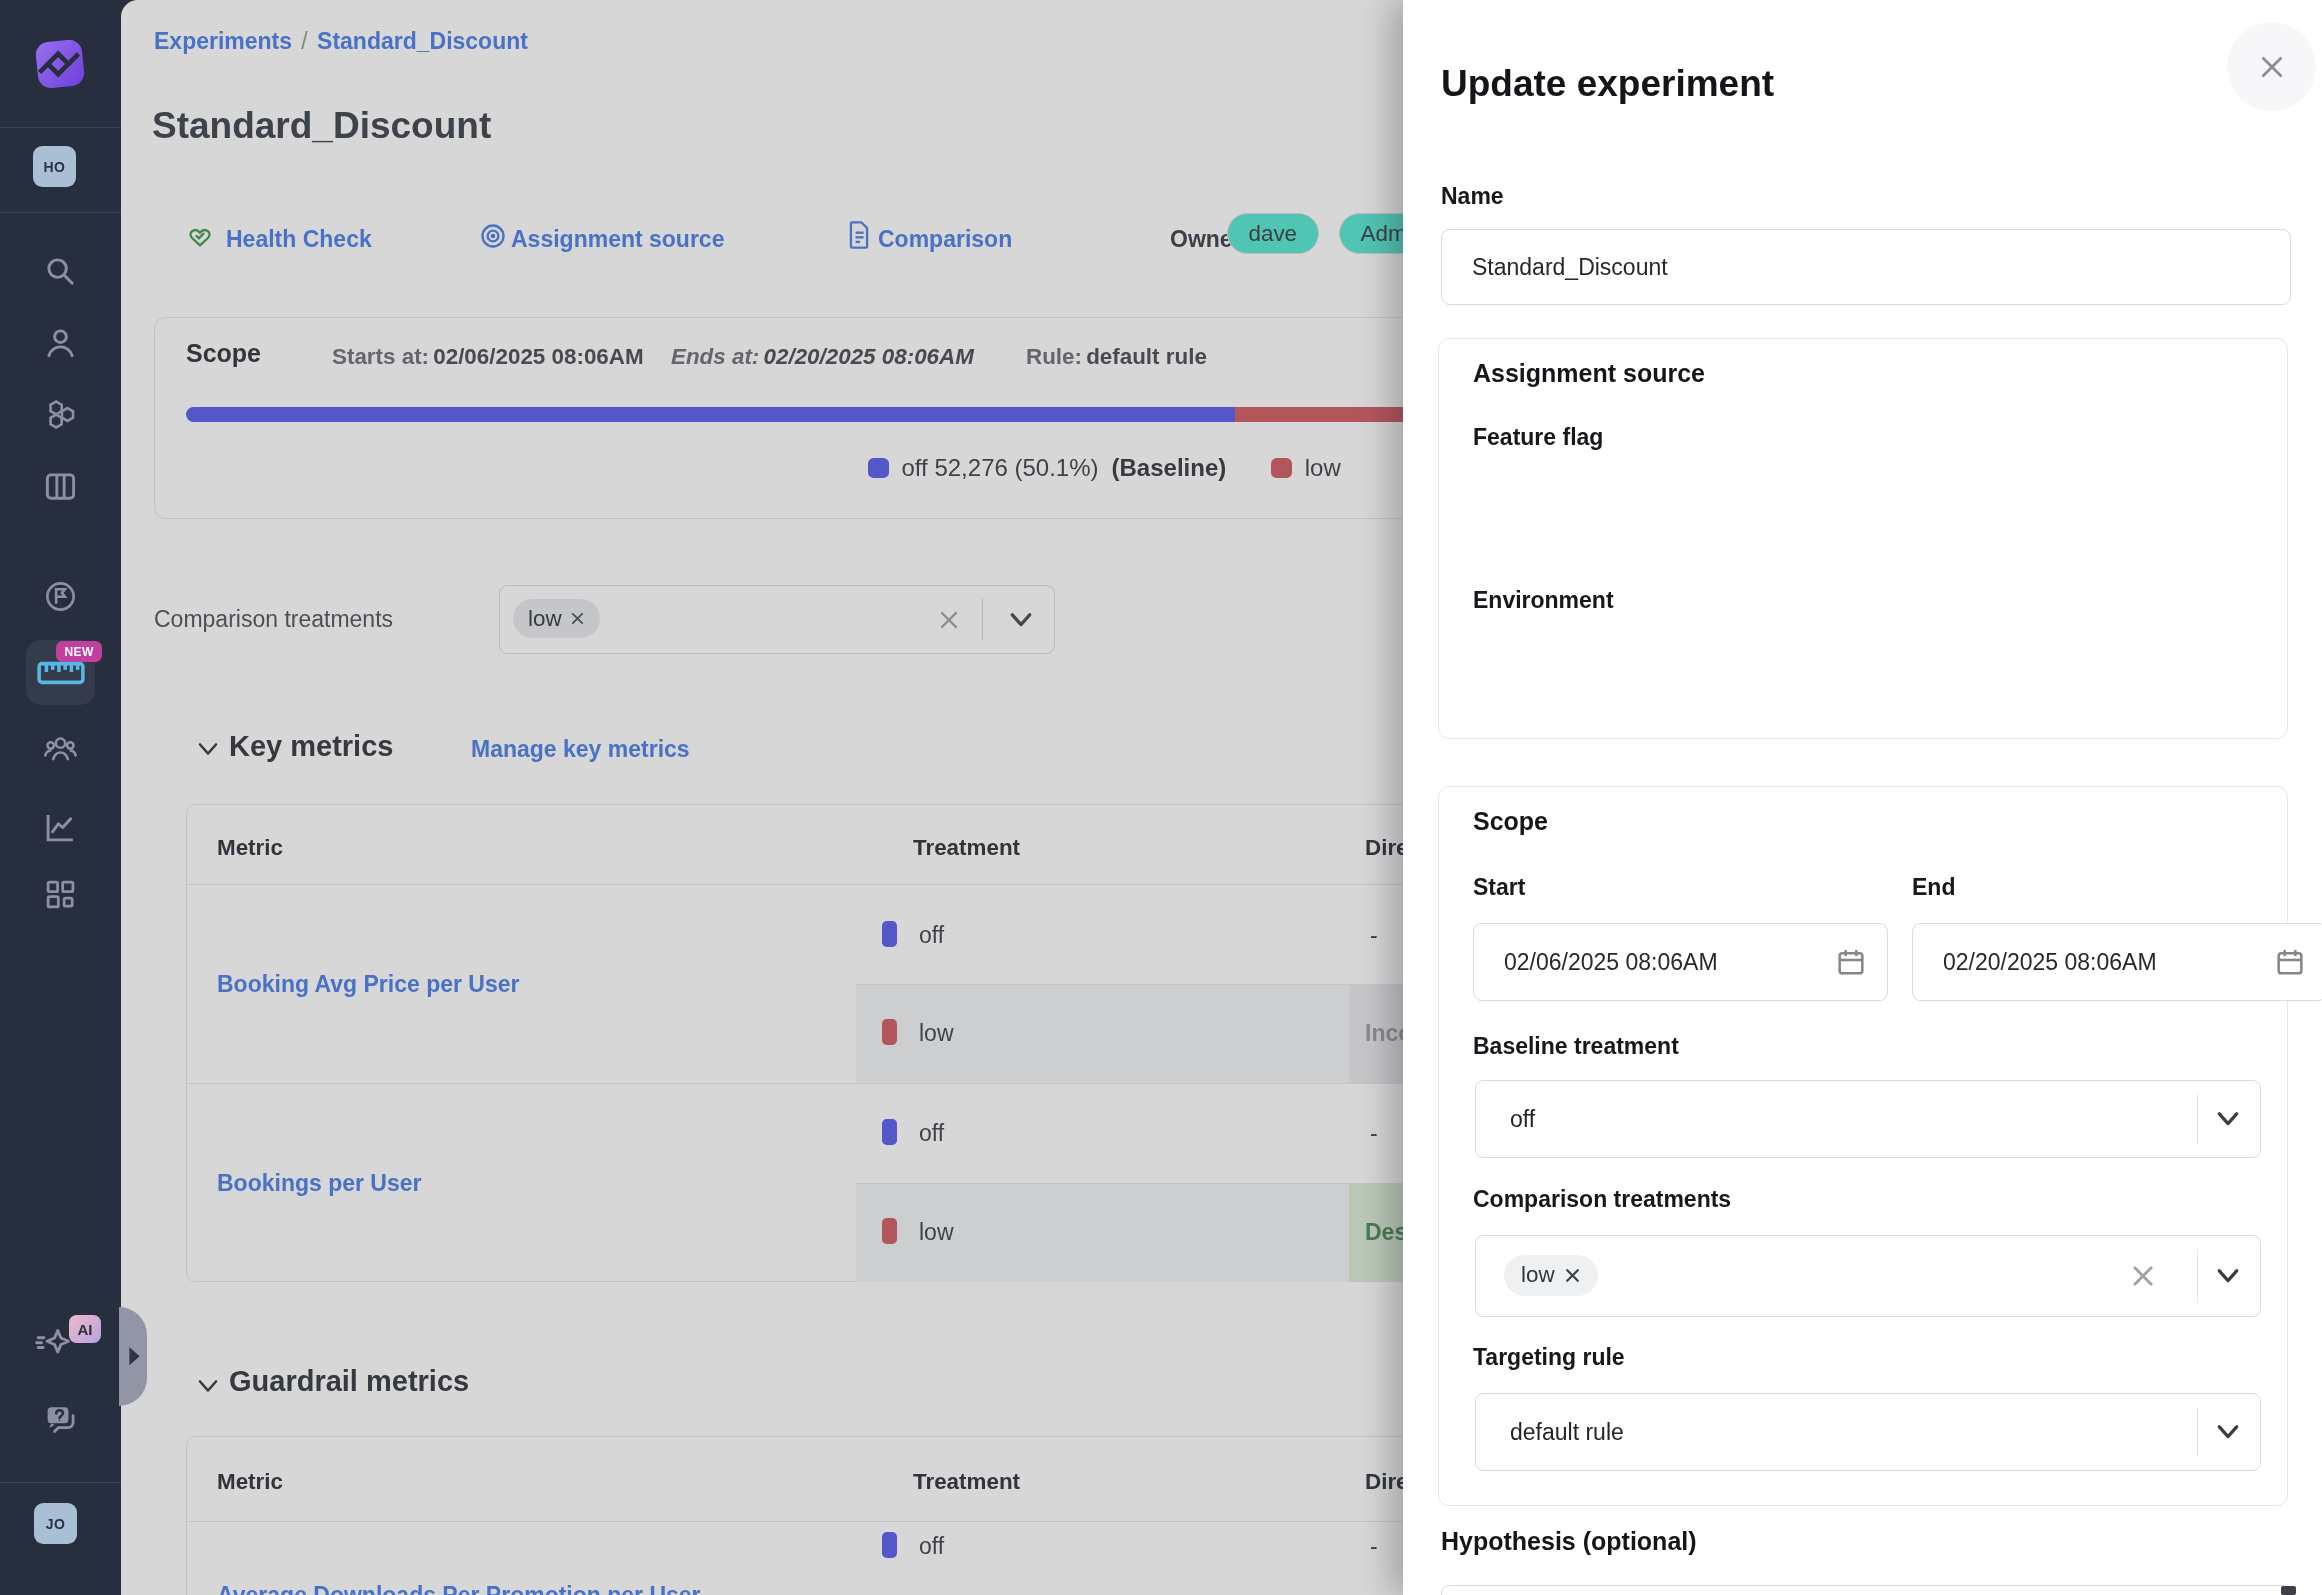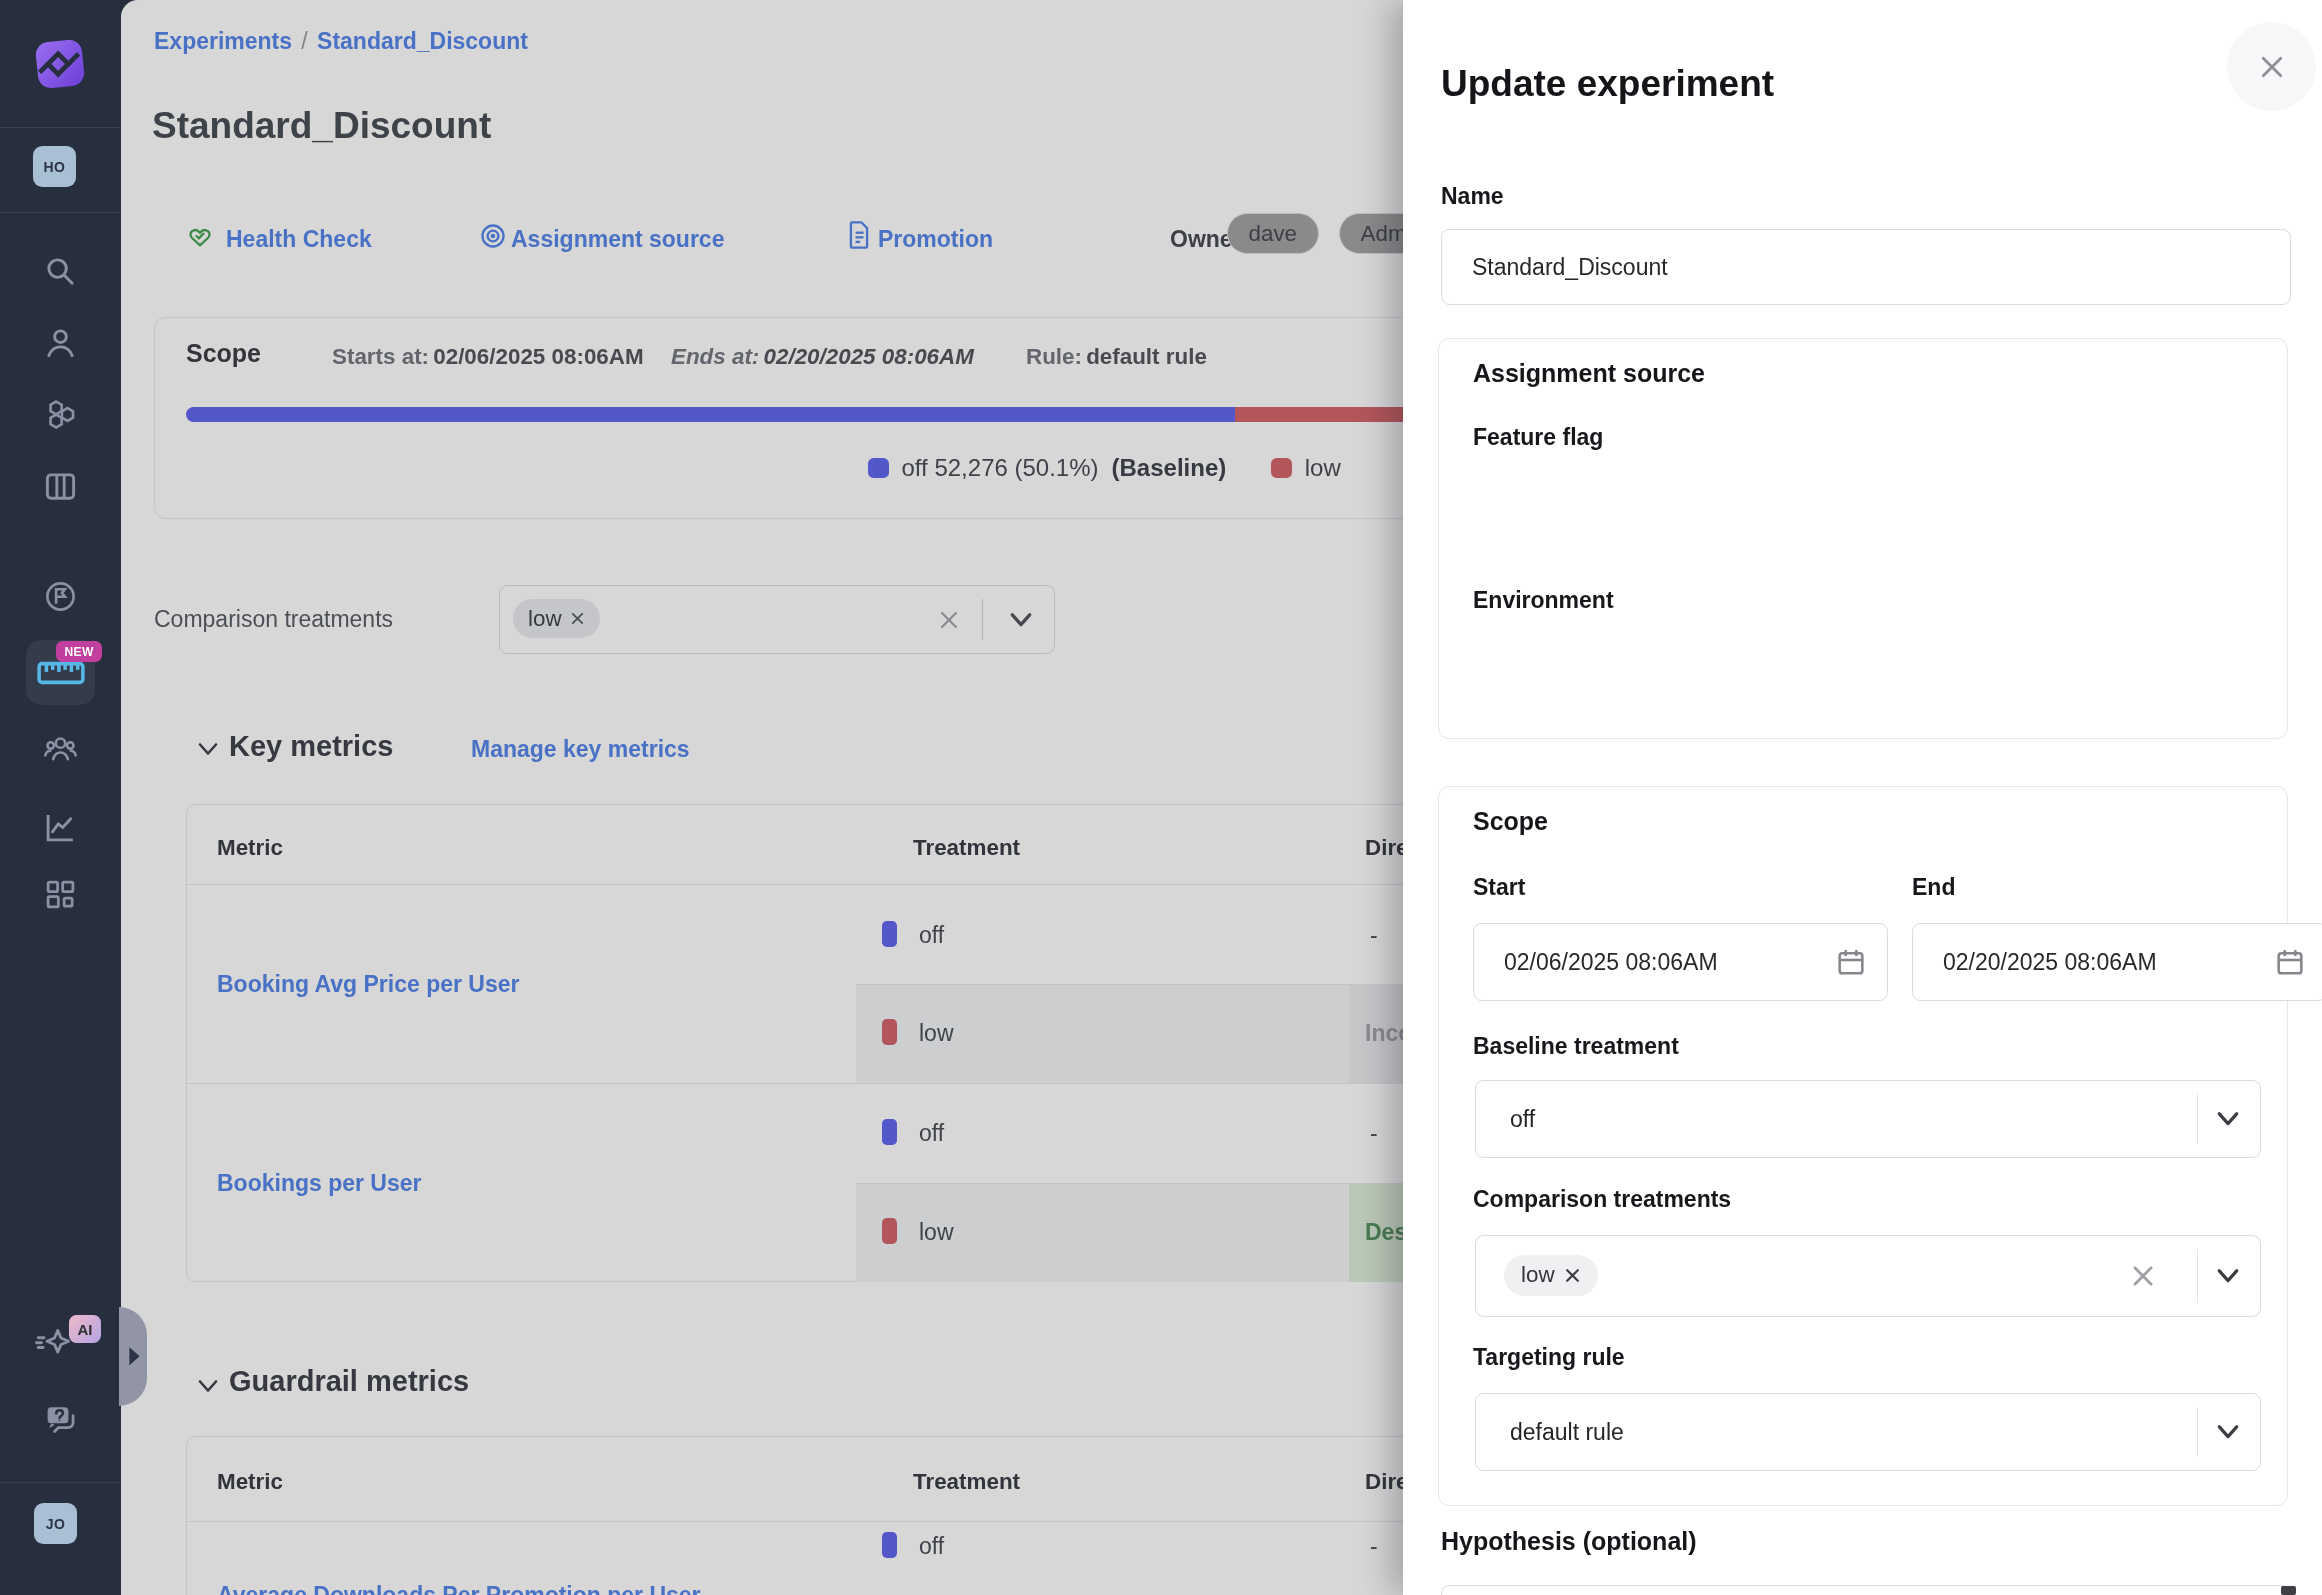--- a/index.html
+++ b/index.html
@@ -17,21 +17,21 @@
   .ai-badge{position:absolute;left:69px;top:1315px;width:32px;height:28px;border-radius:7.5px;background:linear-gradient(135deg,#efb9c6,#b4a4e6);color:#2f2f33;font-weight:700;font-size:15px;display:flex;align-items:center;justify-content:center;z-index:12;}
 
   
   .main{position:absolute;left:121px;top:0;width:2201px;height:1595px;background:#ffffff;border-top-left-radius:17px;overflow:hidden;color:#494d53;}
   .dim{position:absolute;left:121px;top:0;width:2201px;height:1595px;background:rgba(15,17,23,0.17);border-top-left-radius:17px;z-index:40;pointer-events:none;}
   .crumb{font-size:23px;font-weight:600;color:#5585e8;text-decoration:none;}
   .crumb-sep{font-size:23px;color:#9a9da3;margin:0 9.3px;}
   .h1{font-size:37px;font-weight:700;color:#484c54;}
   .meta-link{font-size:23px;font-weight:700;color:#5585e8;}
   .owners-label{font-size:23px;font-weight:700;color:#464a51;}
-  .pill{position:absolute;height:41px;border-radius:20.5px;background:#a3a3a3;border:0.9px solid #e0e1e4;color:#45494f;font-size:22.4px;display:flex;align-items:center;padding:0 20.5px;box-sizing:border-box;}
+  .pill{position:absolute;height:41px;border-radius:20.5px;background:#5eead4;border:0.9px solid #e0e1e4;color:#45494f;font-size:22.4px;display:flex;align-items:center;padding:0 20.5px;box-sizing:border-box;}
   .card{position:absolute;background:#fff;border:0.9px solid #e7e8ea;border-radius:11.2px;box-sizing:border-box;}
   .scope-title{font-size:25px;font-weight:700;color:#3a3d43;}
   .scope-lbl{font-size:22.4px;color:#74777d;font-weight:600;}
   .scope-val{font-size:22.4px;color:#53565c;font-weight:600;}
   .bar{position:absolute;height:15px;border-radius:7.5px;overflow:hidden;display:flex;}
   .legend-sq{width:20.5px;height:20.5px;border-radius:5.6px;display:inline-block;}
   .legend-txt{font-size:24px;color:#494d53;}
   .legend-bold{font-weight:700;color:#3f434a;}
   .cmp-label{font-size:23px;color:#585c63;}
   .sel-main{position:absolute;background:#fff;border:0.9px solid #dcdde1;border-radius:8.4px;box-sizing:border-box;}
@@ -211,21 +211,21 @@
     <div class="abs meta-link" style="left:390px;top:226px;">Assignment source</div>
 
     <div class="abs" style="left:724px;top:220px;width:28px;height:30px;color:#5585e8;">
       <svg width="28" height="30" viewBox="0 0 24 26" fill="none" stroke="currentColor" stroke-width="2">
           <path d="M6 2h8l5 5v16a1 1 0 0 1-1 1H6a1 1 0 0 1-1-1V3a1 1 0 0 1 1-1z" stroke-linejoin="round"></path>
           <line x1="9" y1="11" x2="16" y2="11"></line>
           <line x1="9" y1="15" x2="16" y2="15"></line>
           <line x1="9" y1="19" x2="13" y2="19"></line>
         </svg>
     </div>
-    <div class="abs meta-link" style="left:757px;top:226px;">Promotion</div>
+    <div class="abs meta-link" style="left:757px;top:226px;">Comparison</div>
 
     <div class="abs owners-label" style="left:1049px;top:226px;">Owners:</div>
     <div class="pill" style="left:1106px;top:213px;">dave</div>
     <div class="pill" style="left:1218px;top:213px;width:149px;">Admin</div>
 
     <div class="card" style="left:33px;top:317px;width:2168px;height:202px;">
       <span class="scope-title abs" style="left:31px;top:20.5px;">Scope</span>
       <span class="abs" style="left:177px;top:26px;"><span class="scope-lbl">Starts at:</span> <span class="scope-val">02/06/2025 08:06AM</span></span>
       <span class="abs" style="left:516px;top:26px;font-style:italic;"><span class="scope-lbl">Ends at:</span> <span class="scope-val">02/20/2025 08:06AM</span></span>
       <span class="abs" style="left:871px;top:26px;"><span class="scope-lbl">Rule:</span> <span class="scope-val">default rule</span></span>

